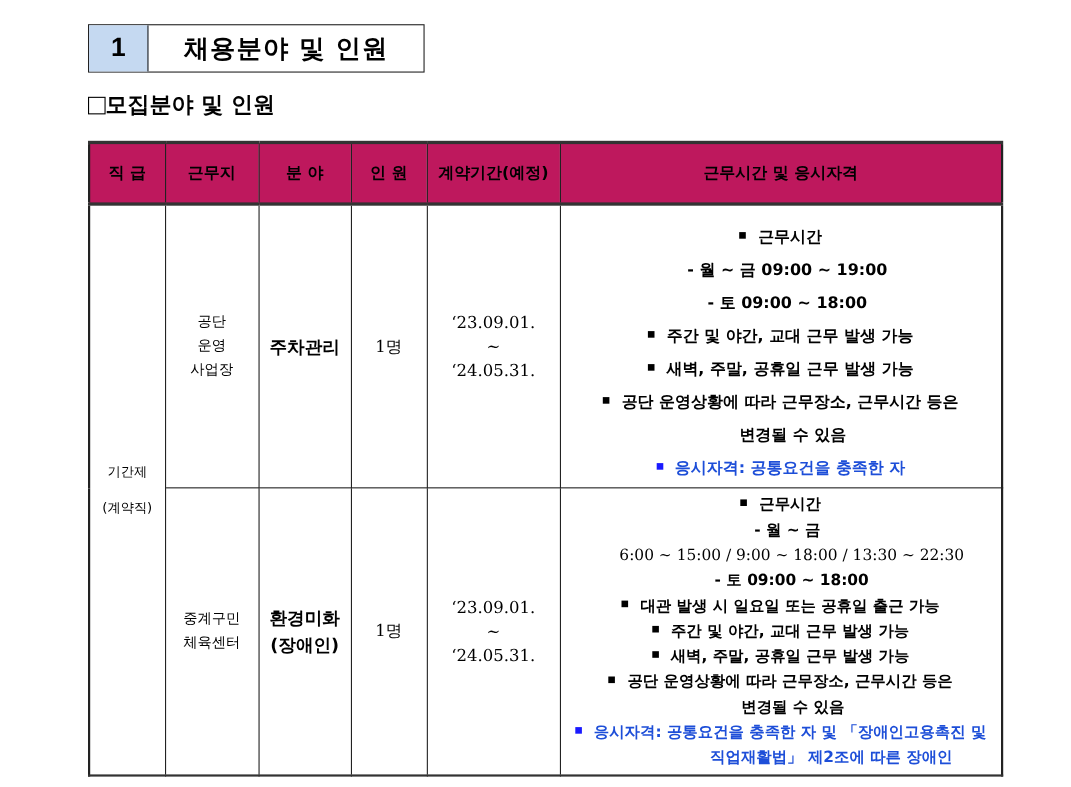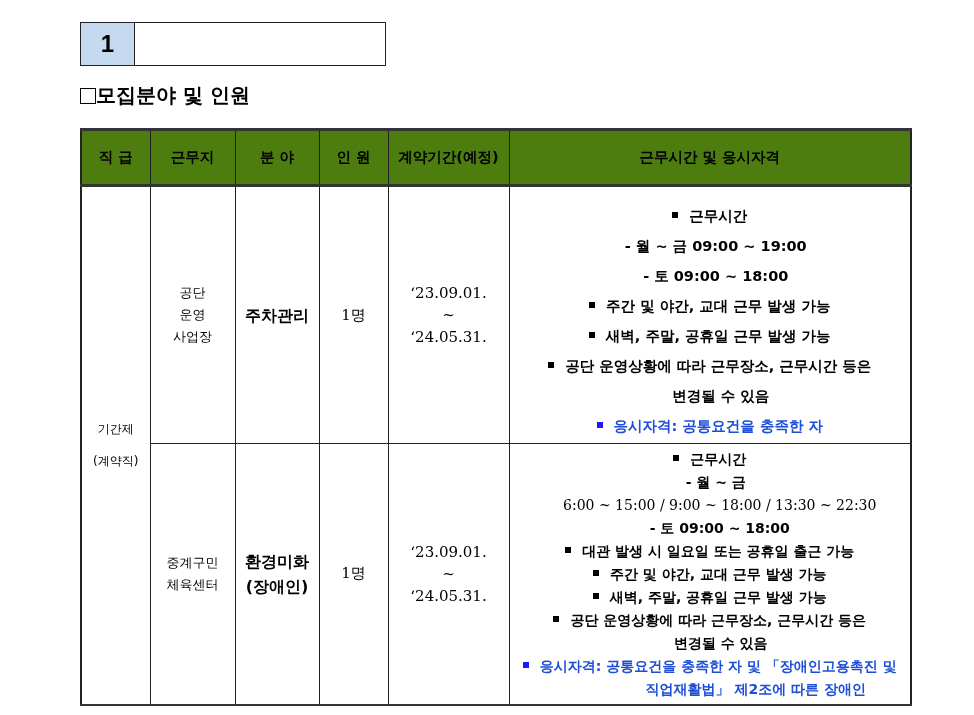--- a/index.html
+++ b/index.html
@@ -4,21 +4,21 @@
 <style>
   html, body { margin: 0; padding: 0; background: #ffffff; }
   body { width: 974px; height: 715px; position: relative; overflow: hidden; font-family: "DejaVu Sans", sans-serif; color: #000; }
   .section-box { position: absolute; left: 80px; top: 22px; width: 306px; height: 44px; border: 1.5px solid #222; box-sizing: border-box; display: flex; }
   .section-num { width: 53px; background: #c5d9f1; border-right: 1.5px solid #222; display: flex; align-items: center; justify-content: center; font-family: "Liberation Sans", sans-serif; font-weight: bold; font-size: 24px; }
   .section-title { flex: 1; display: flex; align-items: center; justify-content: center; font-weight: bold; font-size: 23px; letter-spacing: 1px; }
   .subheading { position: absolute; left: 80px; top: 82px; font-weight: bold; font-size: 20px; display: flex; align-items: center; }
   .checkbox-sq { width: 16px; height: 16px; border: 1.5px solid #000; box-sizing: border-box; display: inline-block; }
   table.recruit { position: absolute; left: 80px; top: 128px; border-collapse: collapse; width: 830px; table-layout: fixed; }
   table.recruit th, table.recruit td { border: 1.5px solid #222; padding: 0; vertical-align: middle; text-align: center; }
-  table.recruit thead th { background: #4d7c0f; height: 53px; font-size: 14.5px; font-weight: bold; border-top: 3px solid #333; border-bottom: 3px solid #333; }
+  table.recruit thead th { background: #be185d; height: 53px; font-size: 14.5px; font-weight: bold; border-top: 3px solid #333; border-bottom: 3px solid #333; }
   table.recruit { border-left: 2px solid #222; border-right: 2px solid #222; border-bottom: 2.5px solid #333; }
   td.grade { font-weight: normal; font-size: 12px; line-height: 32px; vertical-align: middle; }
   td.place { font-size: 13px; font-weight: normal; line-height: 22px; }
   td.field { font-size: 16px; font-weight: bold; line-height: 25px; }
   td.count { font-family: "DejaVu Serif", serif; font-size: 15px; }
   td.period { font-family: "DejaVu Serif", serif; font-size: 15px; line-height: 22px; }
   td.details { text-align: left; vertical-align: top; padding: 0 0 0 6px; }
   .dl { font-size: 14.5px; font-weight: bold; white-space: nowrap; }
   .dl .bullet { display: inline-block; width: 6px; height: 6px; background: #000; margin-right: 11px; vertical-align: middle; position: relative; top: -2px; }
   .dl.blue { color: #1d4ed8; }
@@ -31,20 +31,21 @@
   .indent1 { padding-left: 12px; }
   .indent2 { padding-left: 20px; }
   .indent-cont { padding-left: 22px; }
   .center-cont { padding-left: 92px; }
 </style>
 </head>
 <body>
 
 <div class="section-box">
   <div class="section-num">1</div>
+  <div class="section-title">채용분야 및 인원</div>
 </div>
 
 <div class="subheading">
   <span class="checkbox-sq"></span>
   <span>모집분야 및 인원</span>
 </div>
 
 <table class="recruit">
   <colgroup>
     <col style="width:69px">

